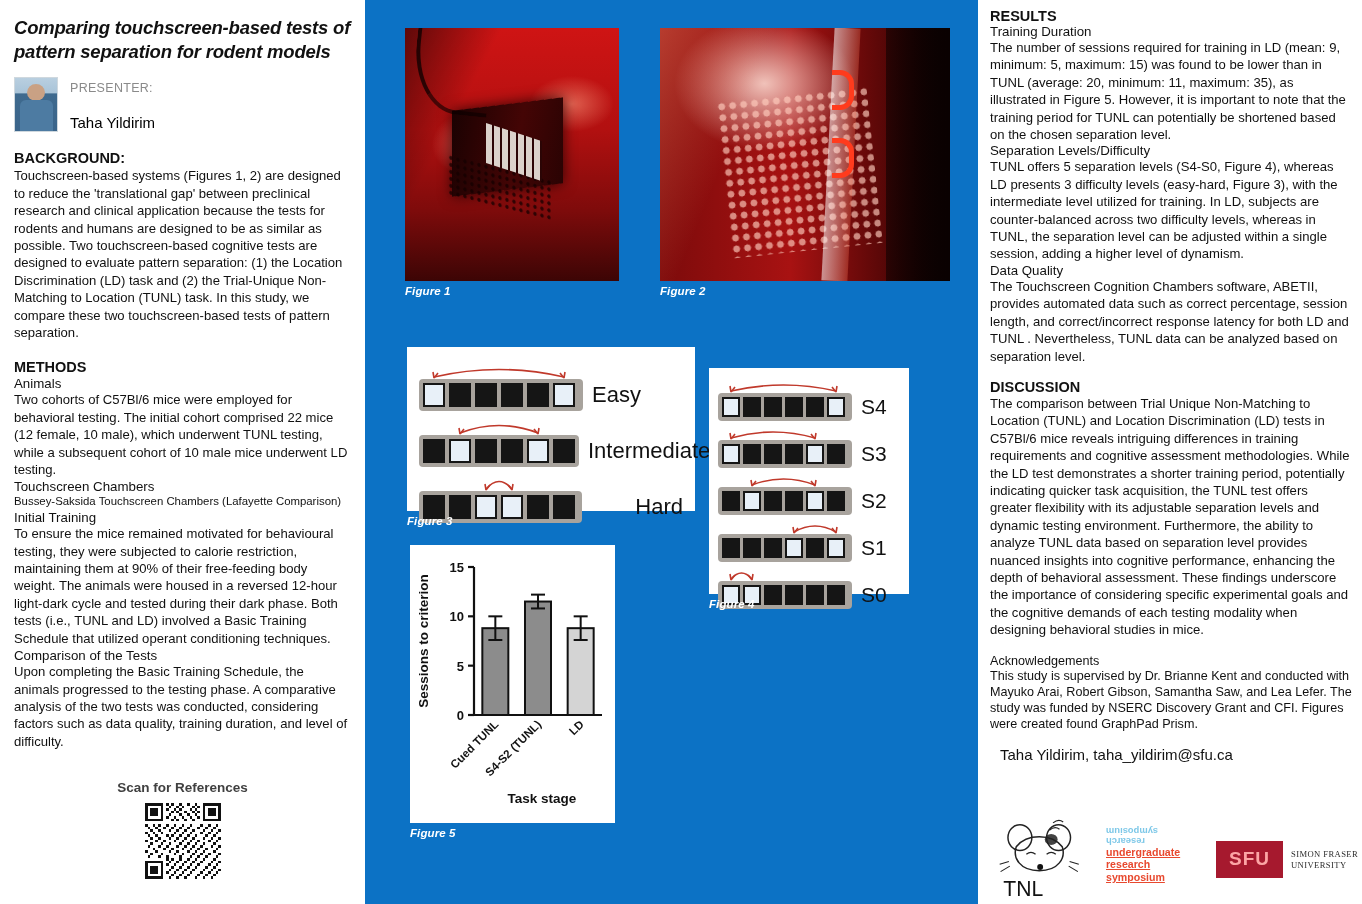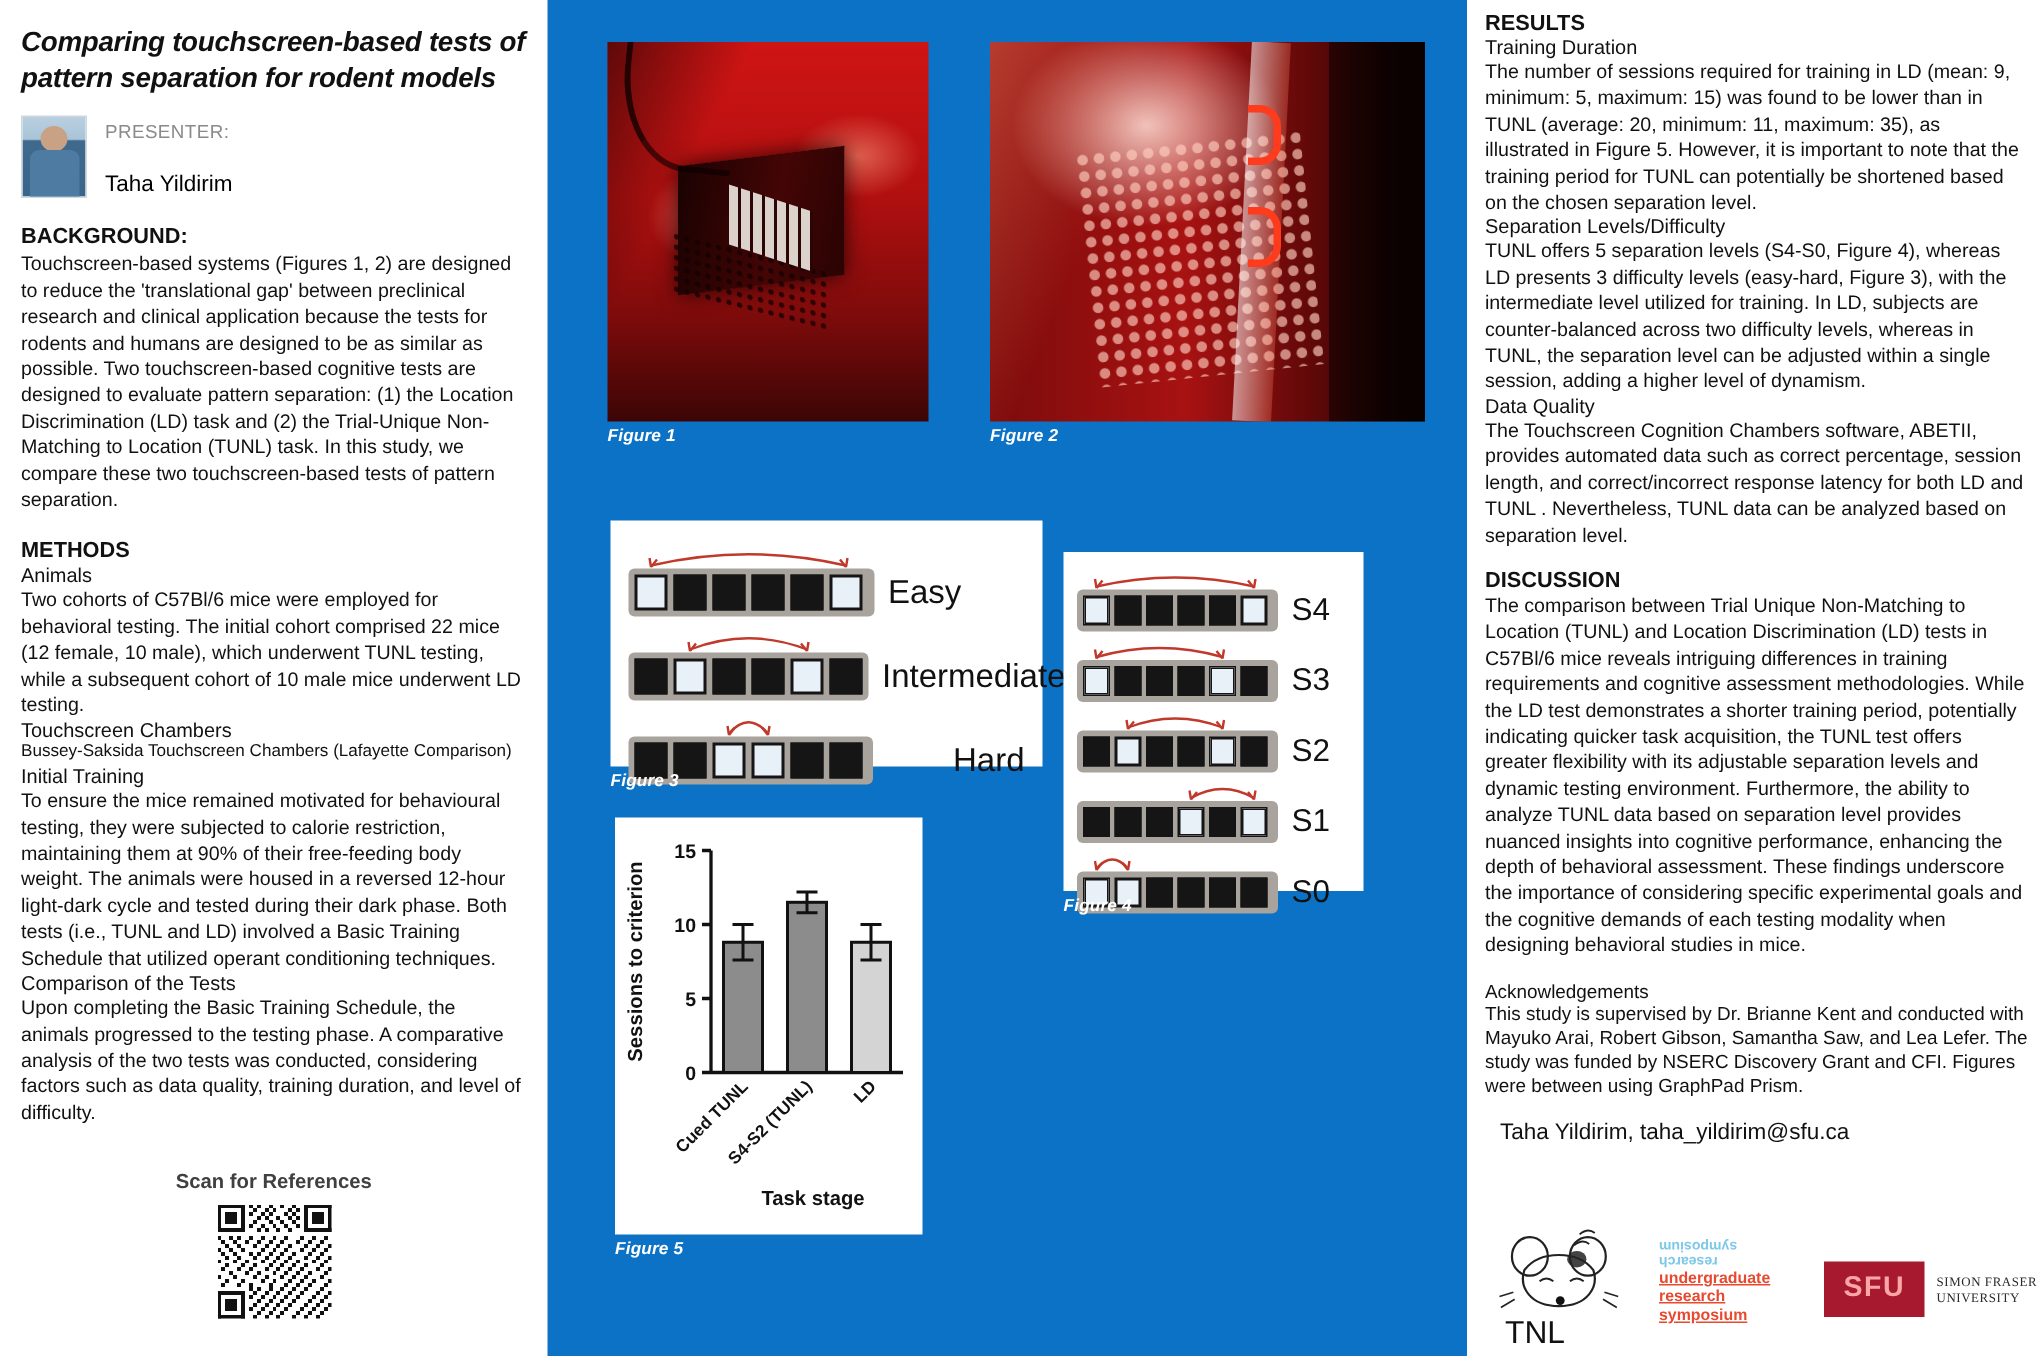--- a/index.html
+++ b/index.html
@@ -779,21 +779,21 @@
     <div class="r-p">The number of sessions required for training in LD (mean: 9, minimum: 5, maximum: 15) was found to be lower than in TUNL (average: 20, minimum: 11, maximum: 35), as illustrated in Figure 5. However, it is important to note that the training period for TUNL can potentially be shortened based on the chosen separation level.</div>
     <div class="r-h3">Separation Levels/Difficulty</div>
     <div class="r-p">TUNL offers 5 separation levels (S4-S0, Figure 4), whereas LD presents 3 difficulty levels (easy-hard, Figure 3), with the intermediate level utilized for training. In LD, subjects are counter-balanced across two difficulty levels, whereas in TUNL, the separation level can be adjusted within a single session, adding a higher level of dynamism.</div>
     <div class="r-h3">Data Quality</div>
     <div class="r-p">The Touchscreen Cognition Chambers software, ABETII, provides automated data such as correct percentage, session length, and correct/incorrect response latency for both LD and TUNL . Nevertheless, TUNL data can be analyzed based on separation level.</div>
 
     <div class="r-h2" style="margin-top:14px;">DISCUSSION</div>
     <div class="r-p">The comparison between Trial Unique Non-Matching to Location (TUNL) and Location Discrimination (LD) tests in C57Bl/6 mice reveals intriguing differences in training requirements and cognitive assessment methodologies. While the LD test demonstrates a shorter training period, potentially indicating quicker task acquisition, the TUNL test offers greater flexibility with its adjustable separation levels and dynamic testing environment. Furthermore, the ability to analyze TUNL data based on separation level provides nuanced insights into cognitive performance, enhancing the depth of behavioral assessment. These findings underscore the importance of considering specific experimental goals and the cognitive demands of each testing modality when designing behavioral studies in mice.</div>
 
     <div class="r-ack-h">Acknowledgements</div>
-    <div class="r-ack">This study is supervised by Dr. Brianne Kent and conducted with Mayuko Arai, Robert Gibson, Samantha Saw, and Lea Lefer. The study was funded by NSERC Discovery Grant and CFI. Figures were between using GraphPad Prism.</div>
+    <div class="r-ack">This study is supervised by Dr. Brianne Kent and conducted with Mayuko Arai, Robert Gibson, Samantha Saw, and Lea Lefer. The study was funded by NSERC Discovery Grant and CFI. Figures were created found GraphPad Prism.</div>
 
     <div class="email">Taha Yildirim, taha_yildirim@sfu.ca</div>
 
     <div class="logos">
 
       <svg class="logo-tnl" viewBox="0 0 100 100">
         <g fill="none" stroke="#222" stroke-width="1.6">
           <ellipse cx="26" cy="30" rx="13" ry="14"></ellipse>
           <ellipse cx="68" cy="30" rx="13" ry="14"></ellipse>
           <path d="M22 40 C18 52 26 66 47 66 C68 66 76 52 72 40 C66 32 58 29 47 29 C36 29 28 32 22 40 Z"></path>

